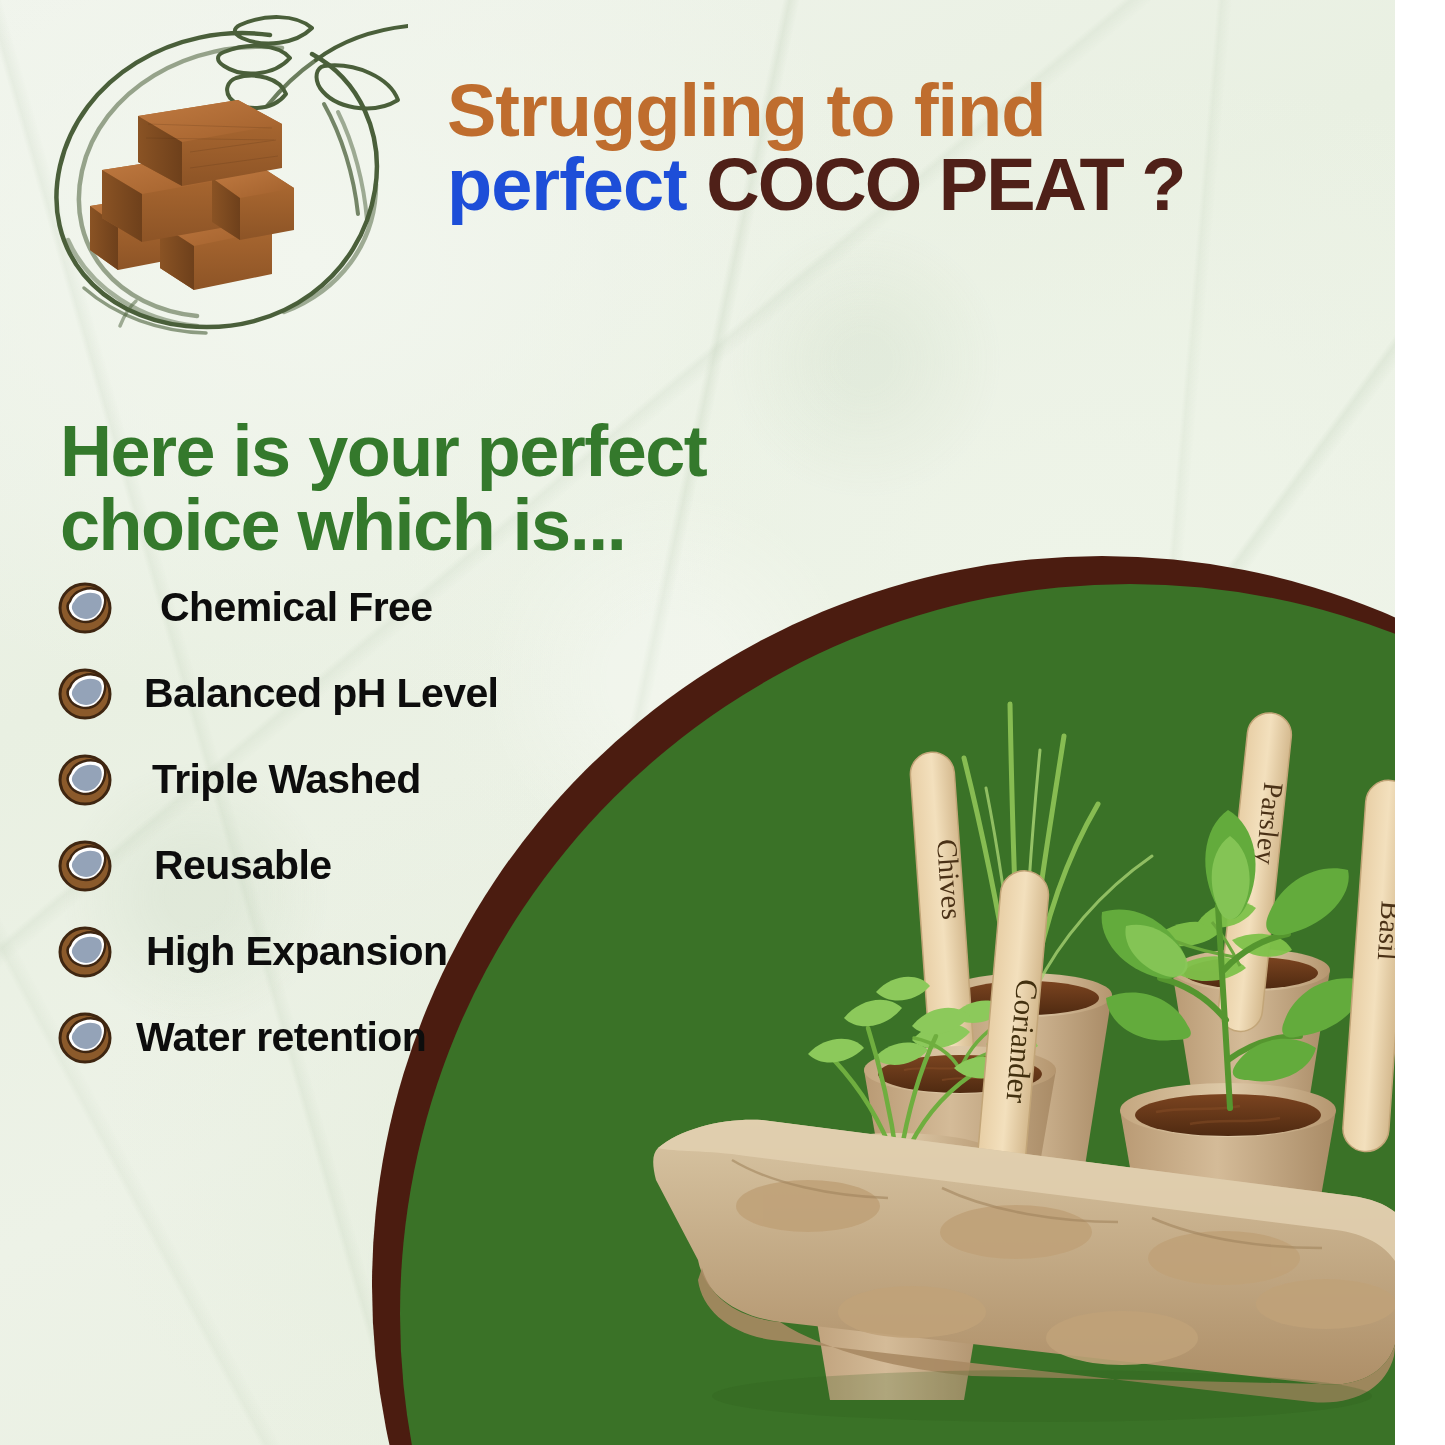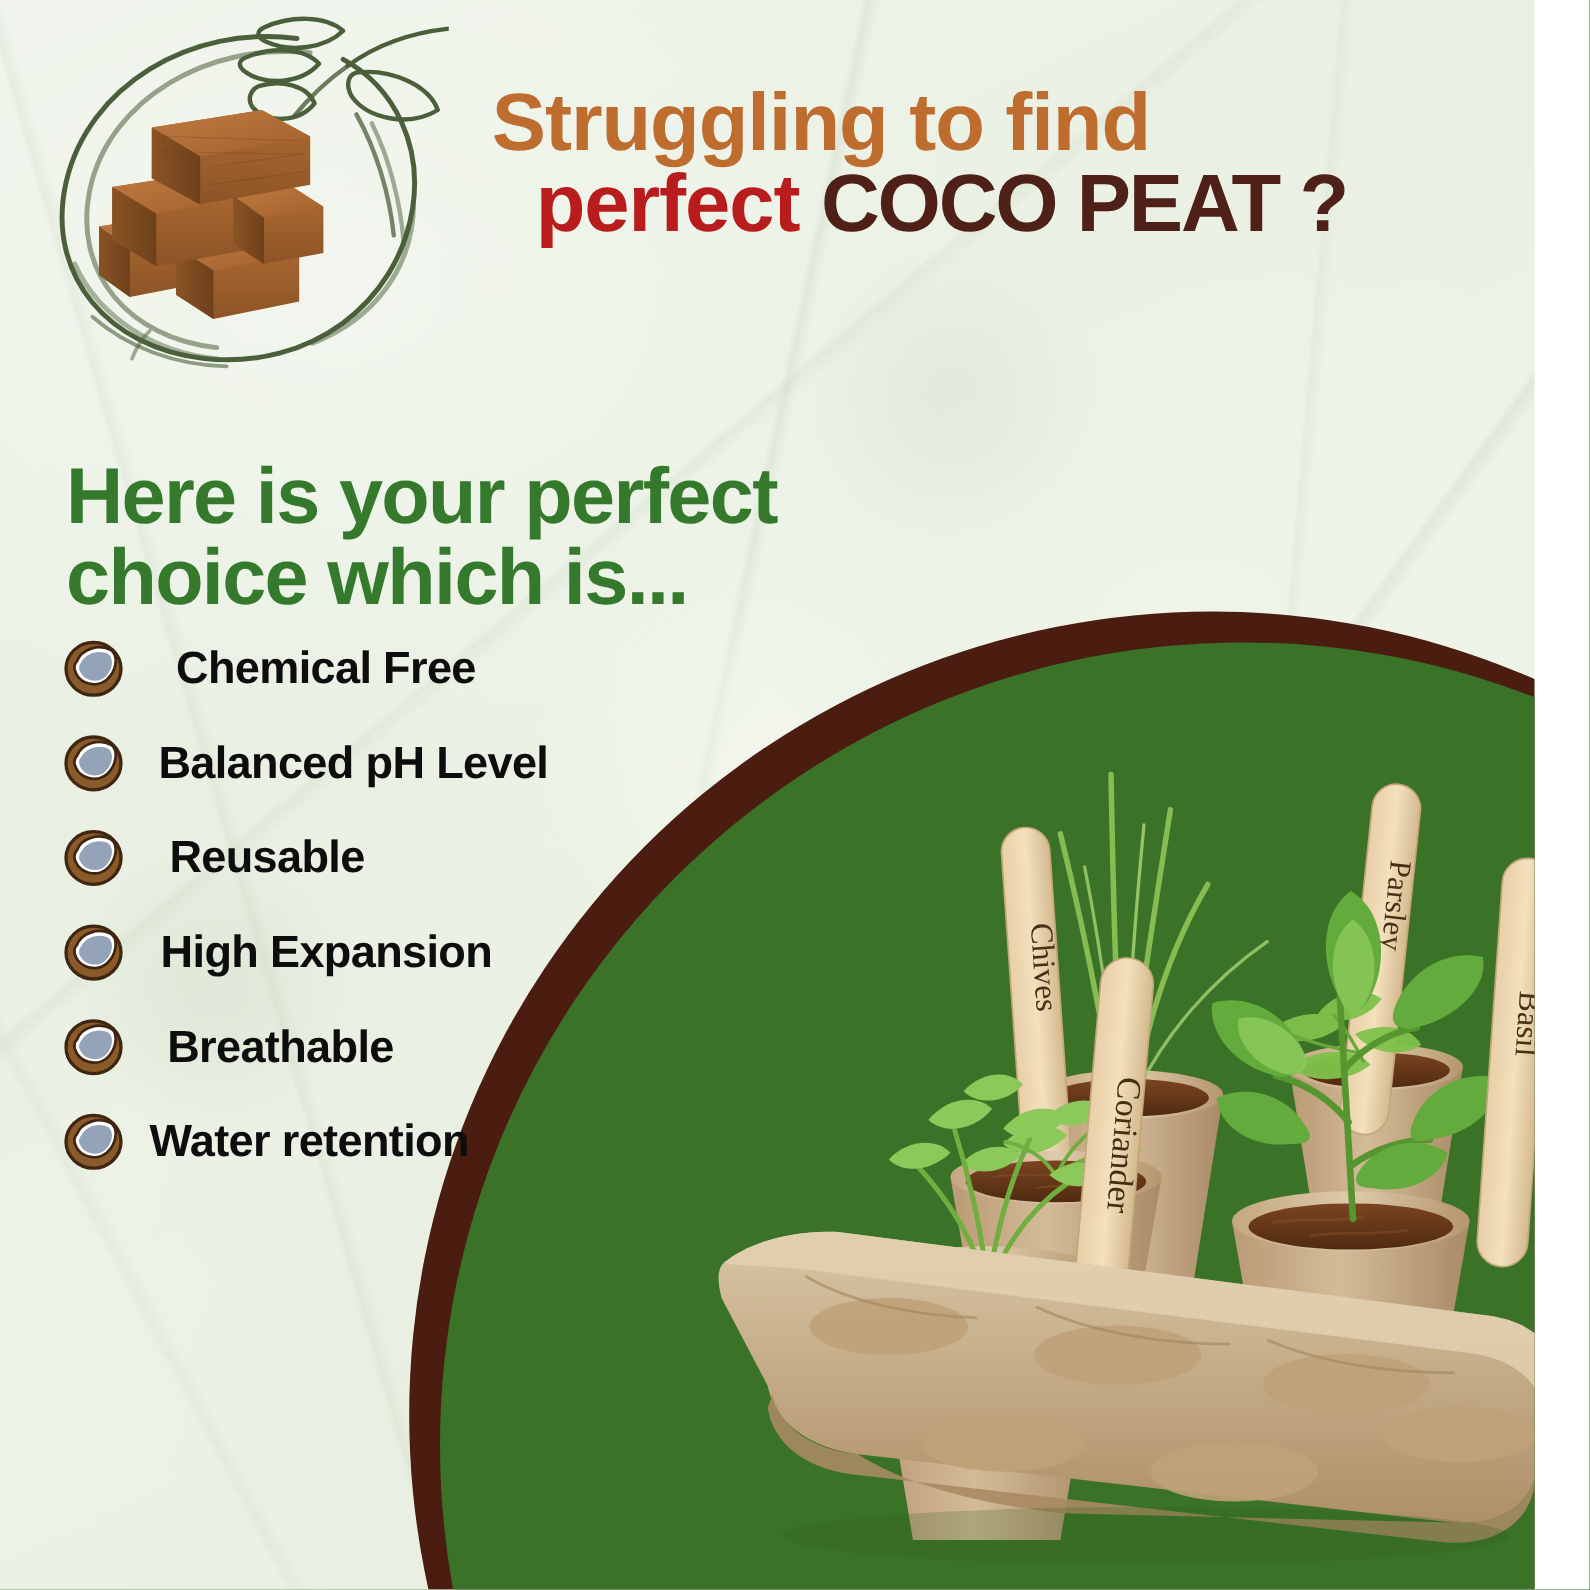--- a/index.html
+++ b/index.html
@@ -80,21 +80,21 @@
     line-height:.95;
     letter-spacing:-1px;
   }
   .hl-line1{
     font-size:74px; font-weight:bold; color:#bf6d2e;
     white-space:nowrap;
   }
   .hl-line2{
     font-size:74px; font-weight:bold; white-space:nowrap; margin-top:4px;
   }
-  .hl-pre{ color:#b91c1c;margin-left:40px; }
+  .hl-pre{ color:#1d4ed8; }
   .hl-strong{ color:#4f2018; letter-spacing:-2px; }
 
   
   .subhead{
     position:absolute; left:60px; top:390px; width:760px;
     font-size:72px; font-weight:bold; color:#34792c;
     line-height:1.03; letter-spacing:-1.5px;margin-top:24px;
   }
 
   
@@ -257,20 +257,30 @@
       <span class="coco">
         <svg viewBox="0 0 58 56" xmlns="http://www.w3.org/2000/svg">
           <ellipse cx="29" cy="29" rx="25" ry="24" fill="#8b5a2b" stroke="#3f2611" stroke-width="3"></ellipse>
           <path d="M14 22 C18 11 34 6 45 12 C52 17 50 31 41 39 C31 47 17 42 13 33 C11 29 11 25 14 22 Z" fill="#ffffff" stroke="#3f2611" stroke-width="2.5"></path>
           <path d="M18 23 C22 15 34 11 43 16 C48 21 46 31 39 37 C31 43 20 39 17 32 C15 29 16 25 18 23 Z" fill="#94a3b8"></path>
         </svg>
       </span>
       <span class="btxt" style="margin-left:30px">Balanced pH Level</span>
     </div>
 
+    <div class="benefit">
+      <span class="coco">
+        <svg viewBox="0 0 58 56" xmlns="http://www.w3.org/2000/svg">
+          <ellipse cx="29" cy="29" rx="25" ry="24" fill="#8b5a2b" stroke="#3f2611" stroke-width="3"></ellipse>
+          <path d="M14 22 C18 11 34 6 45 12 C52 17 50 31 41 39 C31 47 17 42 13 33 C11 29 11 25 14 22 Z" fill="#ffffff" stroke="#3f2611" stroke-width="2.5"></path>
+          <path d="M18 23 C22 15 34 11 43 16 C48 21 46 31 39 37 C31 43 20 39 17 32 C15 29 16 25 18 23 Z" fill="#94a3b8"></path>
+        </svg>
+      </span>
+      <span class="btxt" style="margin-left:38px">Triple Washed</span>
+    </div>
 
     <div class="benefit">
       <span class="coco">
         <svg viewBox="0 0 58 56" xmlns="http://www.w3.org/2000/svg">
           <ellipse cx="29" cy="29" rx="25" ry="24" fill="#8b5a2b" stroke="#3f2611" stroke-width="3"></ellipse>
           <path d="M14 22 C18 11 34 6 45 12 C52 17 50 31 41 39 C31 47 17 42 13 33 C11 29 11 25 14 22 Z" fill="#ffffff" stroke="#3f2611" stroke-width="2.5"></path>
           <path d="M18 23 C22 15 34 11 43 16 C48 21 46 31 39 37 C31 43 20 39 17 32 C15 29 16 25 18 23 Z" fill="#94a3b8"></path>
         </svg>
       </span>
       <span class="btxt" style="margin-left:40px">Reusable</span>
@@ -280,30 +290,20 @@
       <span class="coco">
         <svg viewBox="0 0 58 56" xmlns="http://www.w3.org/2000/svg">
           <ellipse cx="29" cy="29" rx="25" ry="24" fill="#8b5a2b" stroke="#3f2611" stroke-width="3"></ellipse>
           <path d="M14 22 C18 11 34 6 45 12 C52 17 50 31 41 39 C31 47 17 42 13 33 C11 29 11 25 14 22 Z" fill="#ffffff" stroke="#3f2611" stroke-width="2.5"></path>
           <path d="M18 23 C22 15 34 11 43 16 C48 21 46 31 39 37 C31 43 20 39 17 32 C15 29 16 25 18 23 Z" fill="#94a3b8"></path>
         </svg>
       </span>
       <span class="btxt" style="margin-left:32px">High Expansion</span>
     </div>
 
-    <div class="benefit">
-      <span class="coco">
-        <svg viewBox="0 0 58 56" xmlns="http://www.w3.org/2000/svg">
-          <ellipse cx="29" cy="29" rx="25" ry="24" fill="#8b5a2b" stroke="#3f2611" stroke-width="3"></ellipse>
-          <path d="M14 22 C18 11 34 6 45 12 C52 17 50 31 41 39 C31 47 17 42 13 33 C11 29 11 25 14 22 Z" fill="#ffffff" stroke="#3f2611" stroke-width="2.5"></path>
-          <path d="M18 23 C22 15 34 11 43 16 C48 21 46 31 39 37 C31 43 20 39 17 32 C15 29 16 25 18 23 Z" fill="#94a3b8"></path>
-        </svg>
-      </span>
-      <span class="btxt" style="margin-left:38px">Breathable</span>
-    </div>
 
     <div class="benefit">
       <span class="coco">
         <svg viewBox="0 0 58 56" xmlns="http://www.w3.org/2000/svg">
           <ellipse cx="29" cy="29" rx="25" ry="24" fill="#8b5a2b" stroke="#3f2611" stroke-width="3"></ellipse>
           <path d="M14 22 C18 11 34 6 45 12 C52 17 50 31 41 39 C31 47 17 42 13 33 C11 29 11 25 14 22 Z" fill="#ffffff" stroke="#3f2611" stroke-width="2.5"></path>
           <path d="M18 23 C22 15 34 11 43 16 C48 21 46 31 39 37 C31 43 20 39 17 32 C15 29 16 25 18 23 Z" fill="#94a3b8"></path>
         </svg>
       </span>
       <span class="btxt" style="margin-left:22px">Water retention</span>

